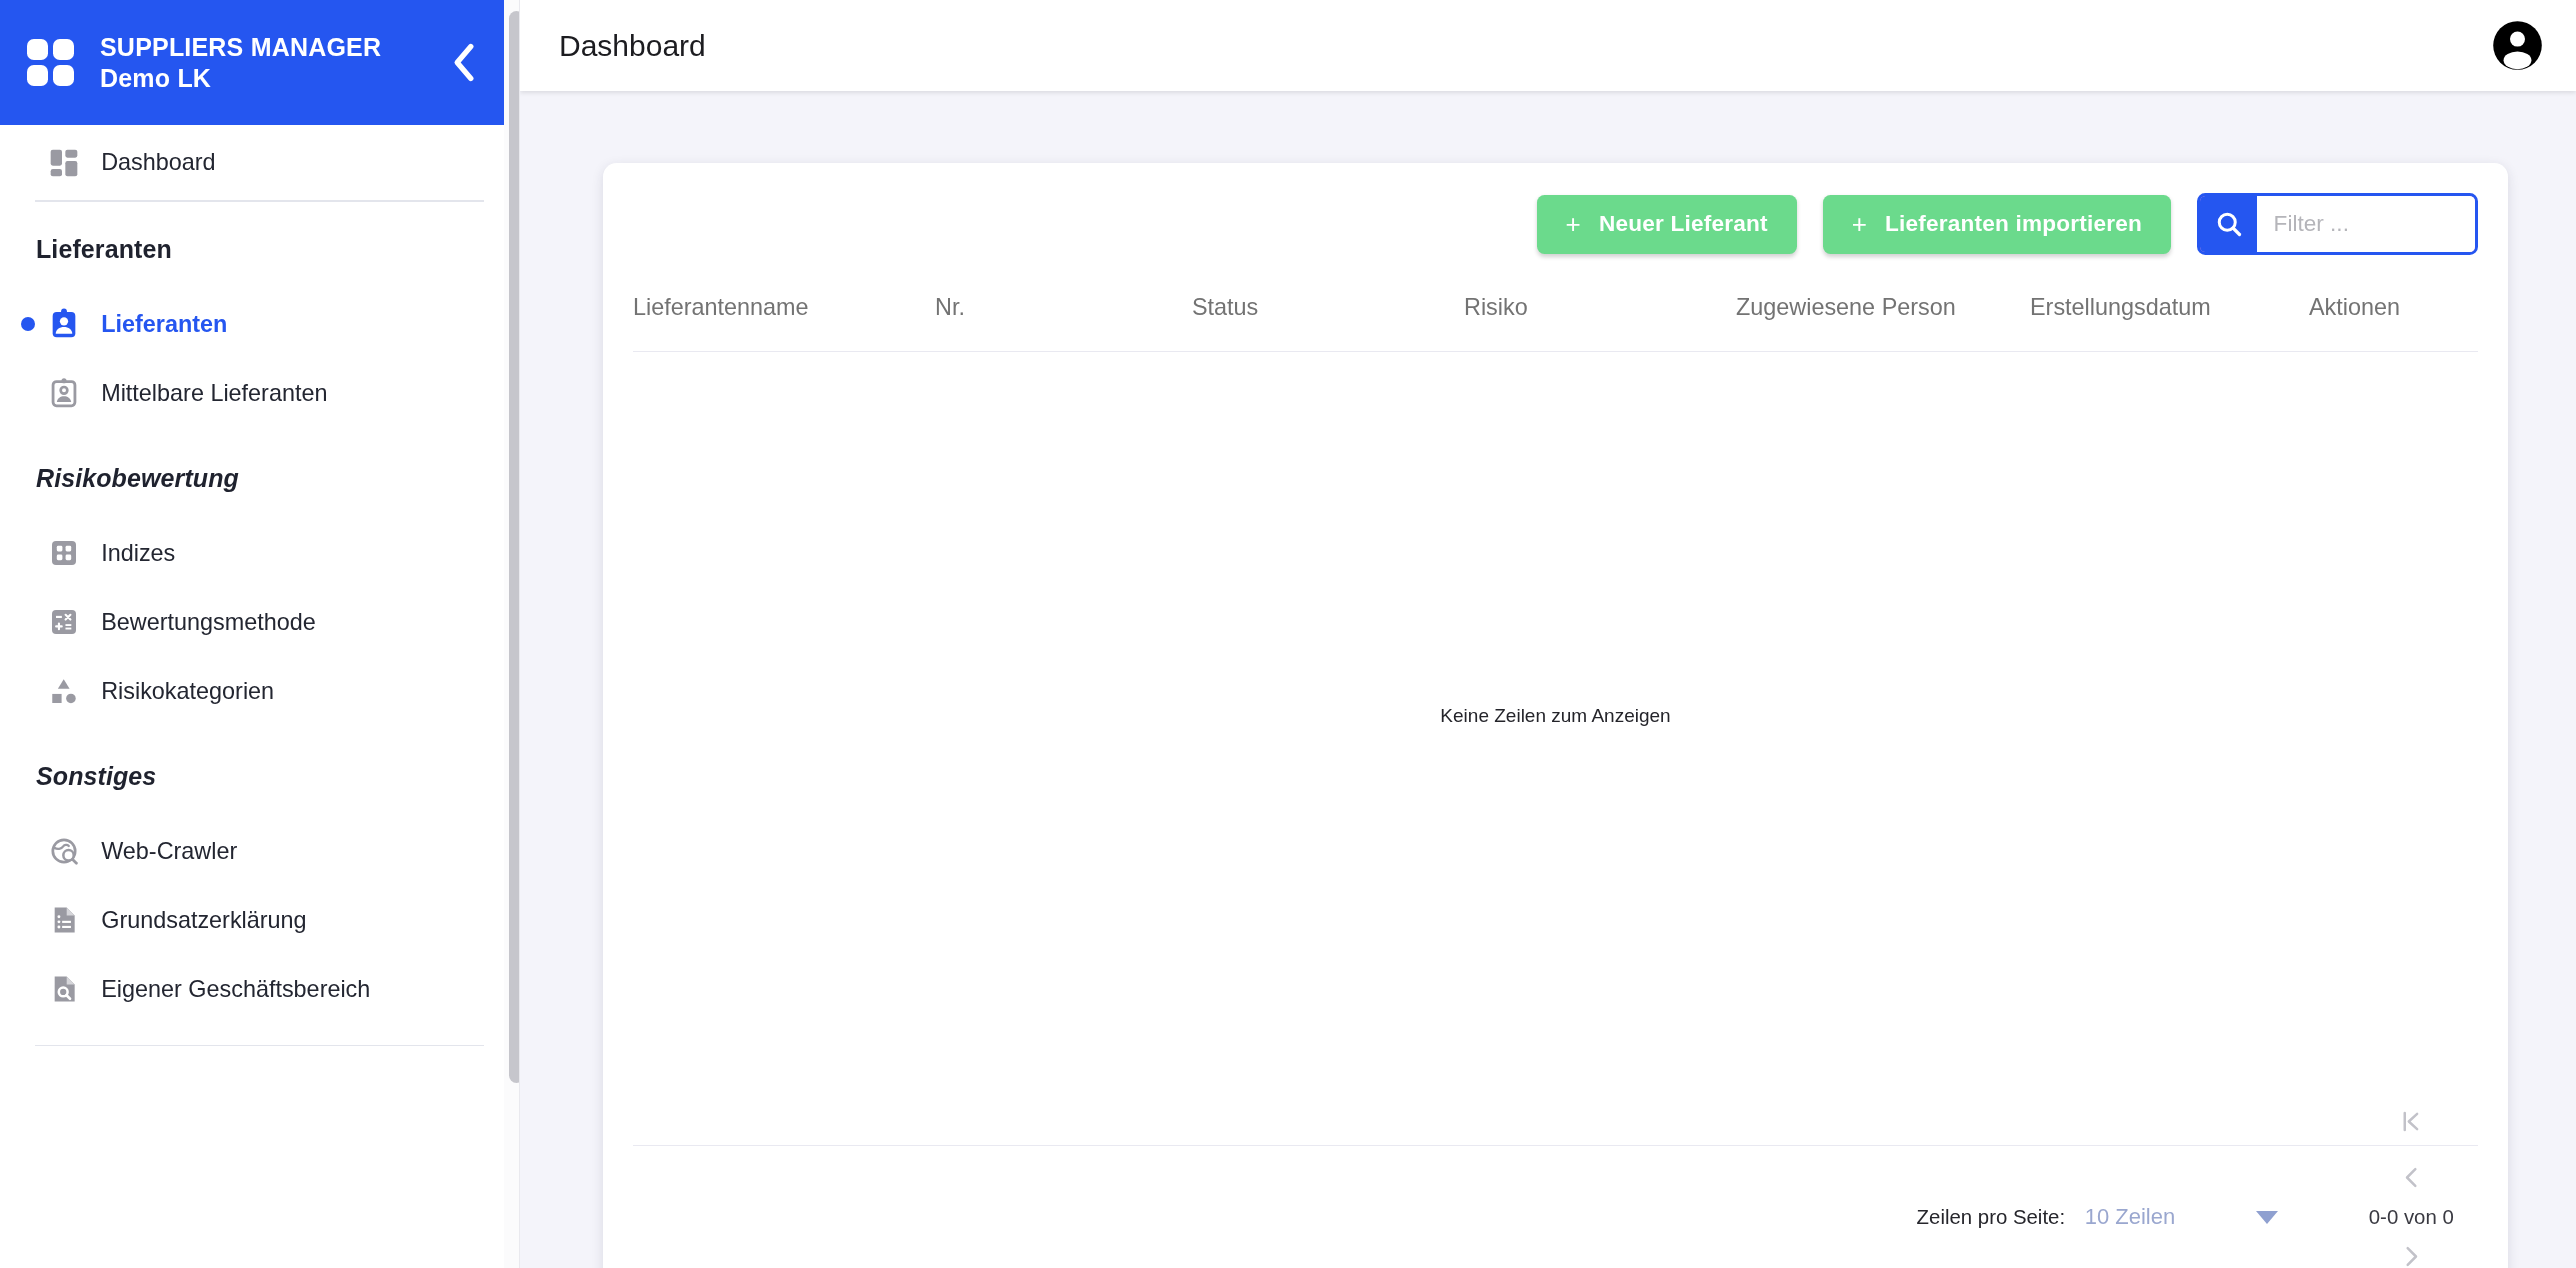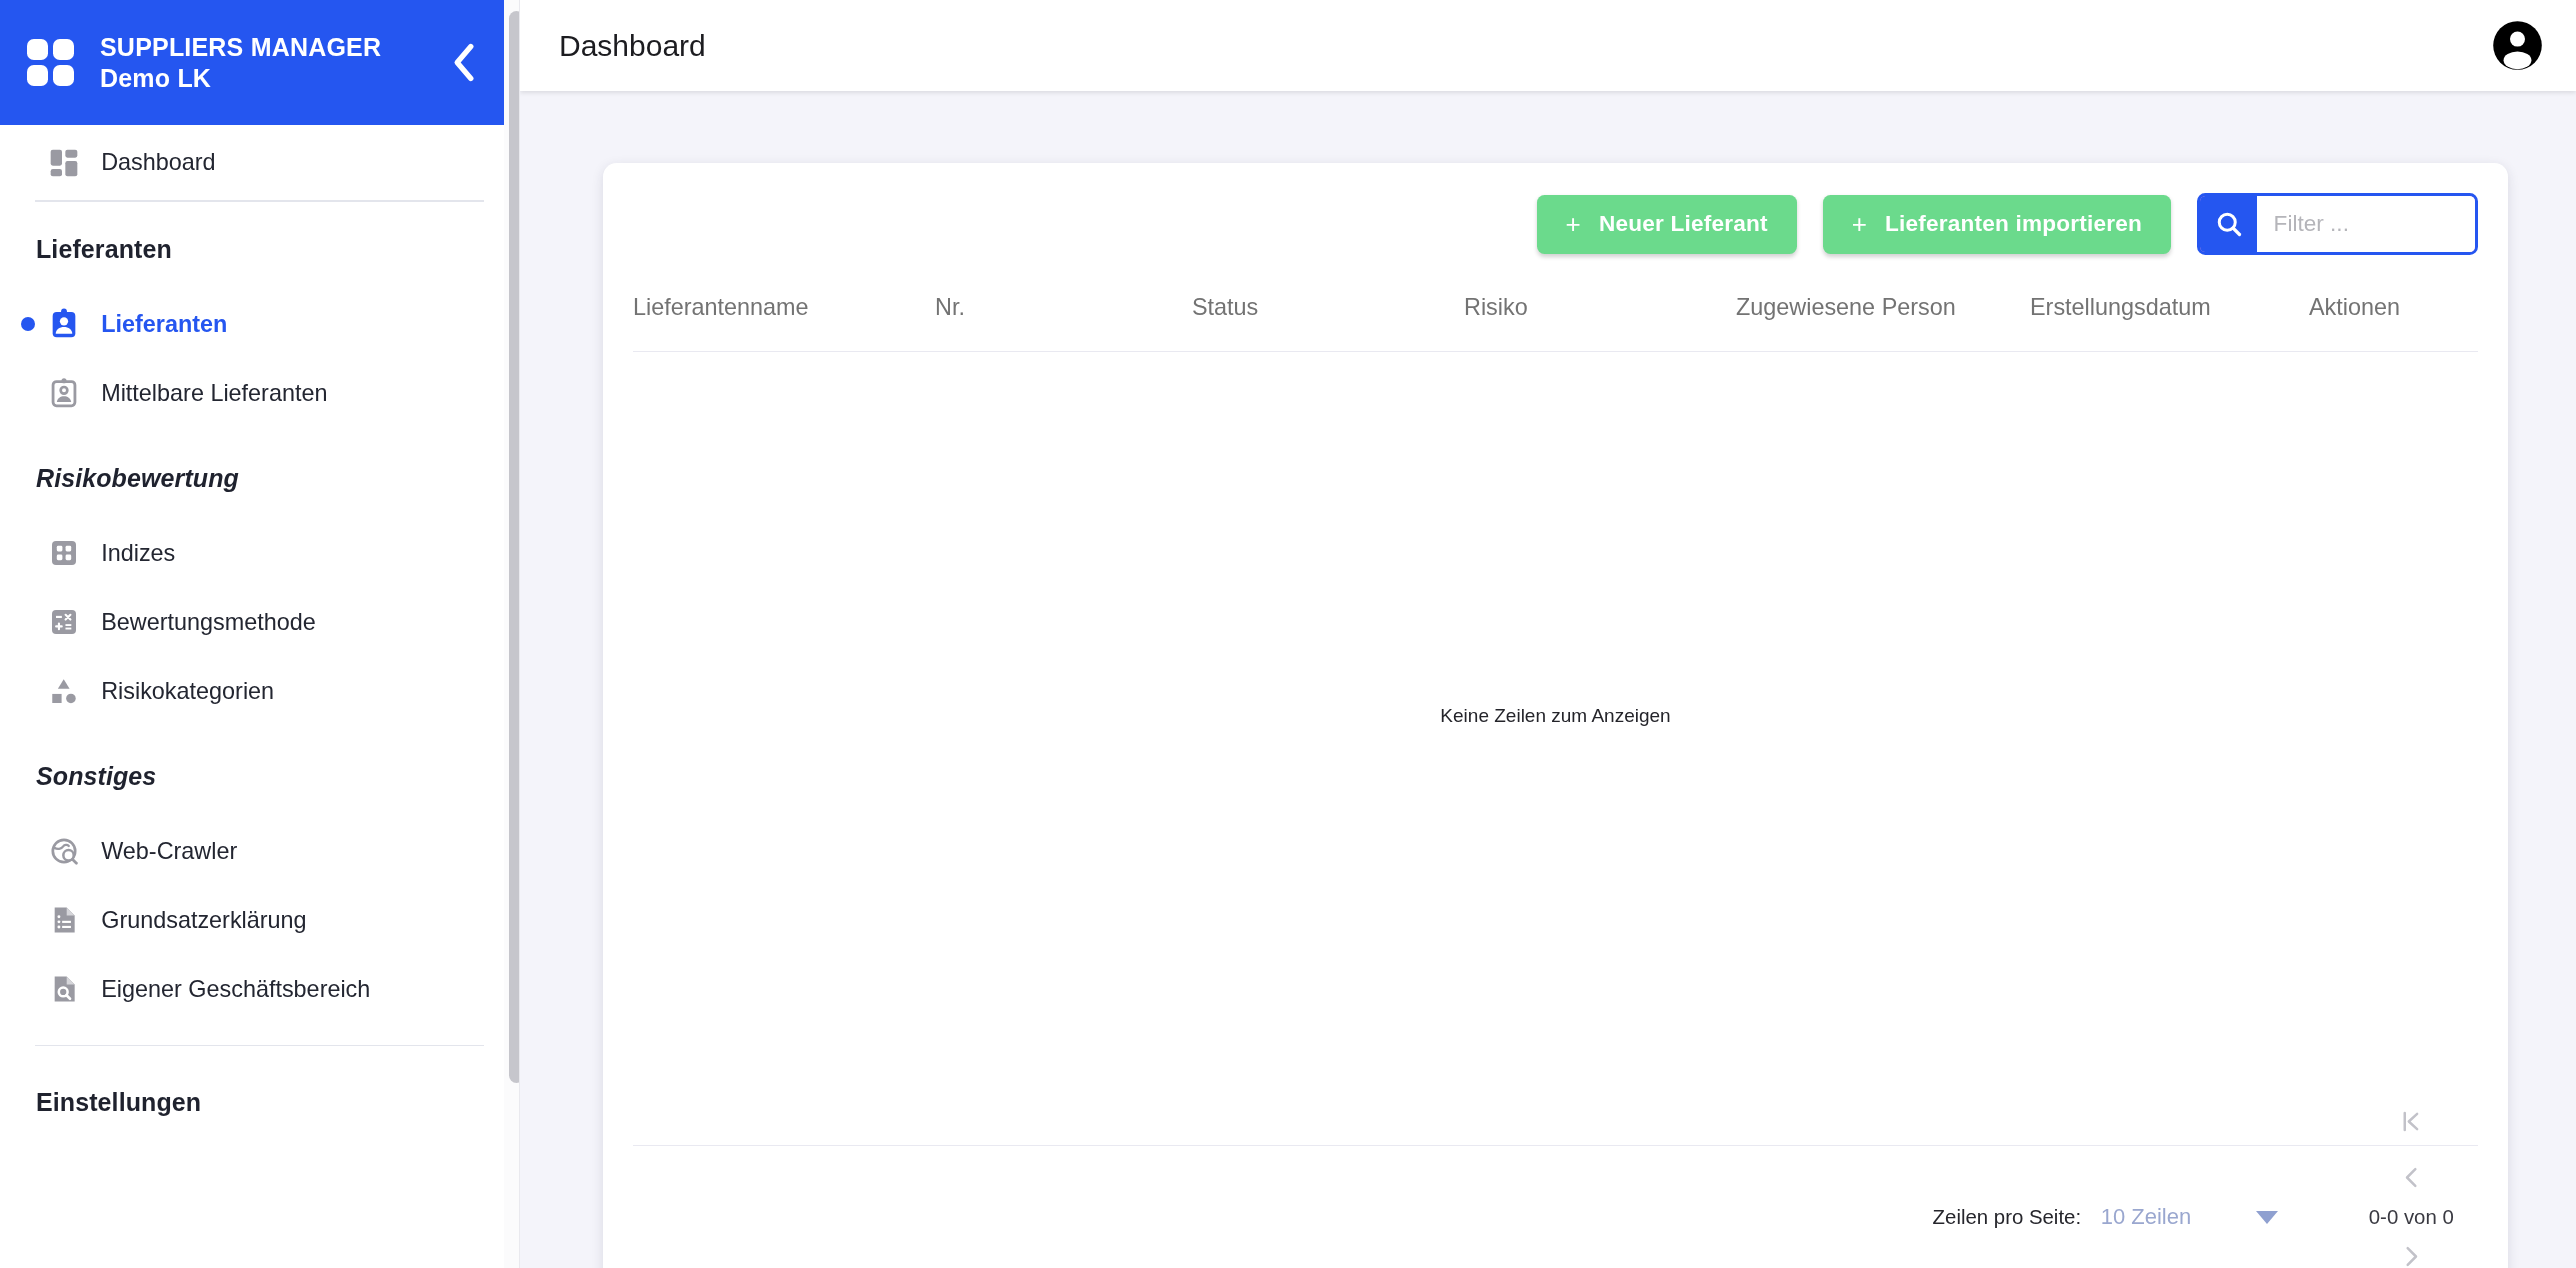--- a/index.html
+++ b/index.html
@@ -127,21 +127,21 @@
     height:725px;text-align:center;vertical-align:middle;
     font-size:19px;color:#24242a;
   }
   .card-footer{
     position:absolute;left:30px;right:30px;bottom:0;height:143px;
     border-top:1.5px solid #e9e9f1;
     display:flex;align-items:center;justify-content:flex-end;gap:0;
     padding-right:13.6px;box-sizing:border-box;
   }
   .rows-label{font-size:20.4px;color:#26262c;margin-right:19.6px;}
-  .rows-value{font-size:22px;color:#9aa7cf;margin-right:0;cursor:pointer;}
+  .rows-value{font-size:22px;color:#9aa7cf;margin-right:16px;cursor:pointer;}
   .caret{
     width:0;height:0;border-left:11.3px solid transparent;border-right:11.3px solid transparent;
     border-top:13px solid #8fa0d0;margin-left:65px;cursor:pointer;
   }
   .pager{display:flex;align-items:center;gap:0;margin-left:80px;flex-direction:column;}
   .pg-btn{
     width:56px;height:56px;display:flex;align-items:center;justify-content:center;cursor:pointer;
   }
   .pg-count{font-size:20.4px;color:#3a3a42;margin:0 10.6px;white-space:nowrap;}
 </style>
@@ -299,21 +299,20 @@
             <path d="M14 2.6l6 6h-6z" fill="#d6d6da"></path>
             <circle cx="11.4" cy="14.2" r="3.3" fill="none" stroke="#ffffff" stroke-width="1.9"></circle>
             <path d="M13.9 16.7l2.6 2.6" stroke="#ffffff" stroke-width="2" stroke-linecap="round"></path>
           </svg>
         </span>
         <span class="nav-label">Eigener Geschäftsbereich</span>
       </div>
 
       <div class="sb-divider" style="margin-top:21px;"></div>
 
-      <div class="sec-title" style="padding-top:42px;">Einstellungen</div>
     </div>
 
     <div class="sb-track"></div>
     <div class="sb-scroll"></div>
   </aside>
 
   <div class="main">
 
     <div class="topbar">
       <div class="page-title">Dashboard</div>

